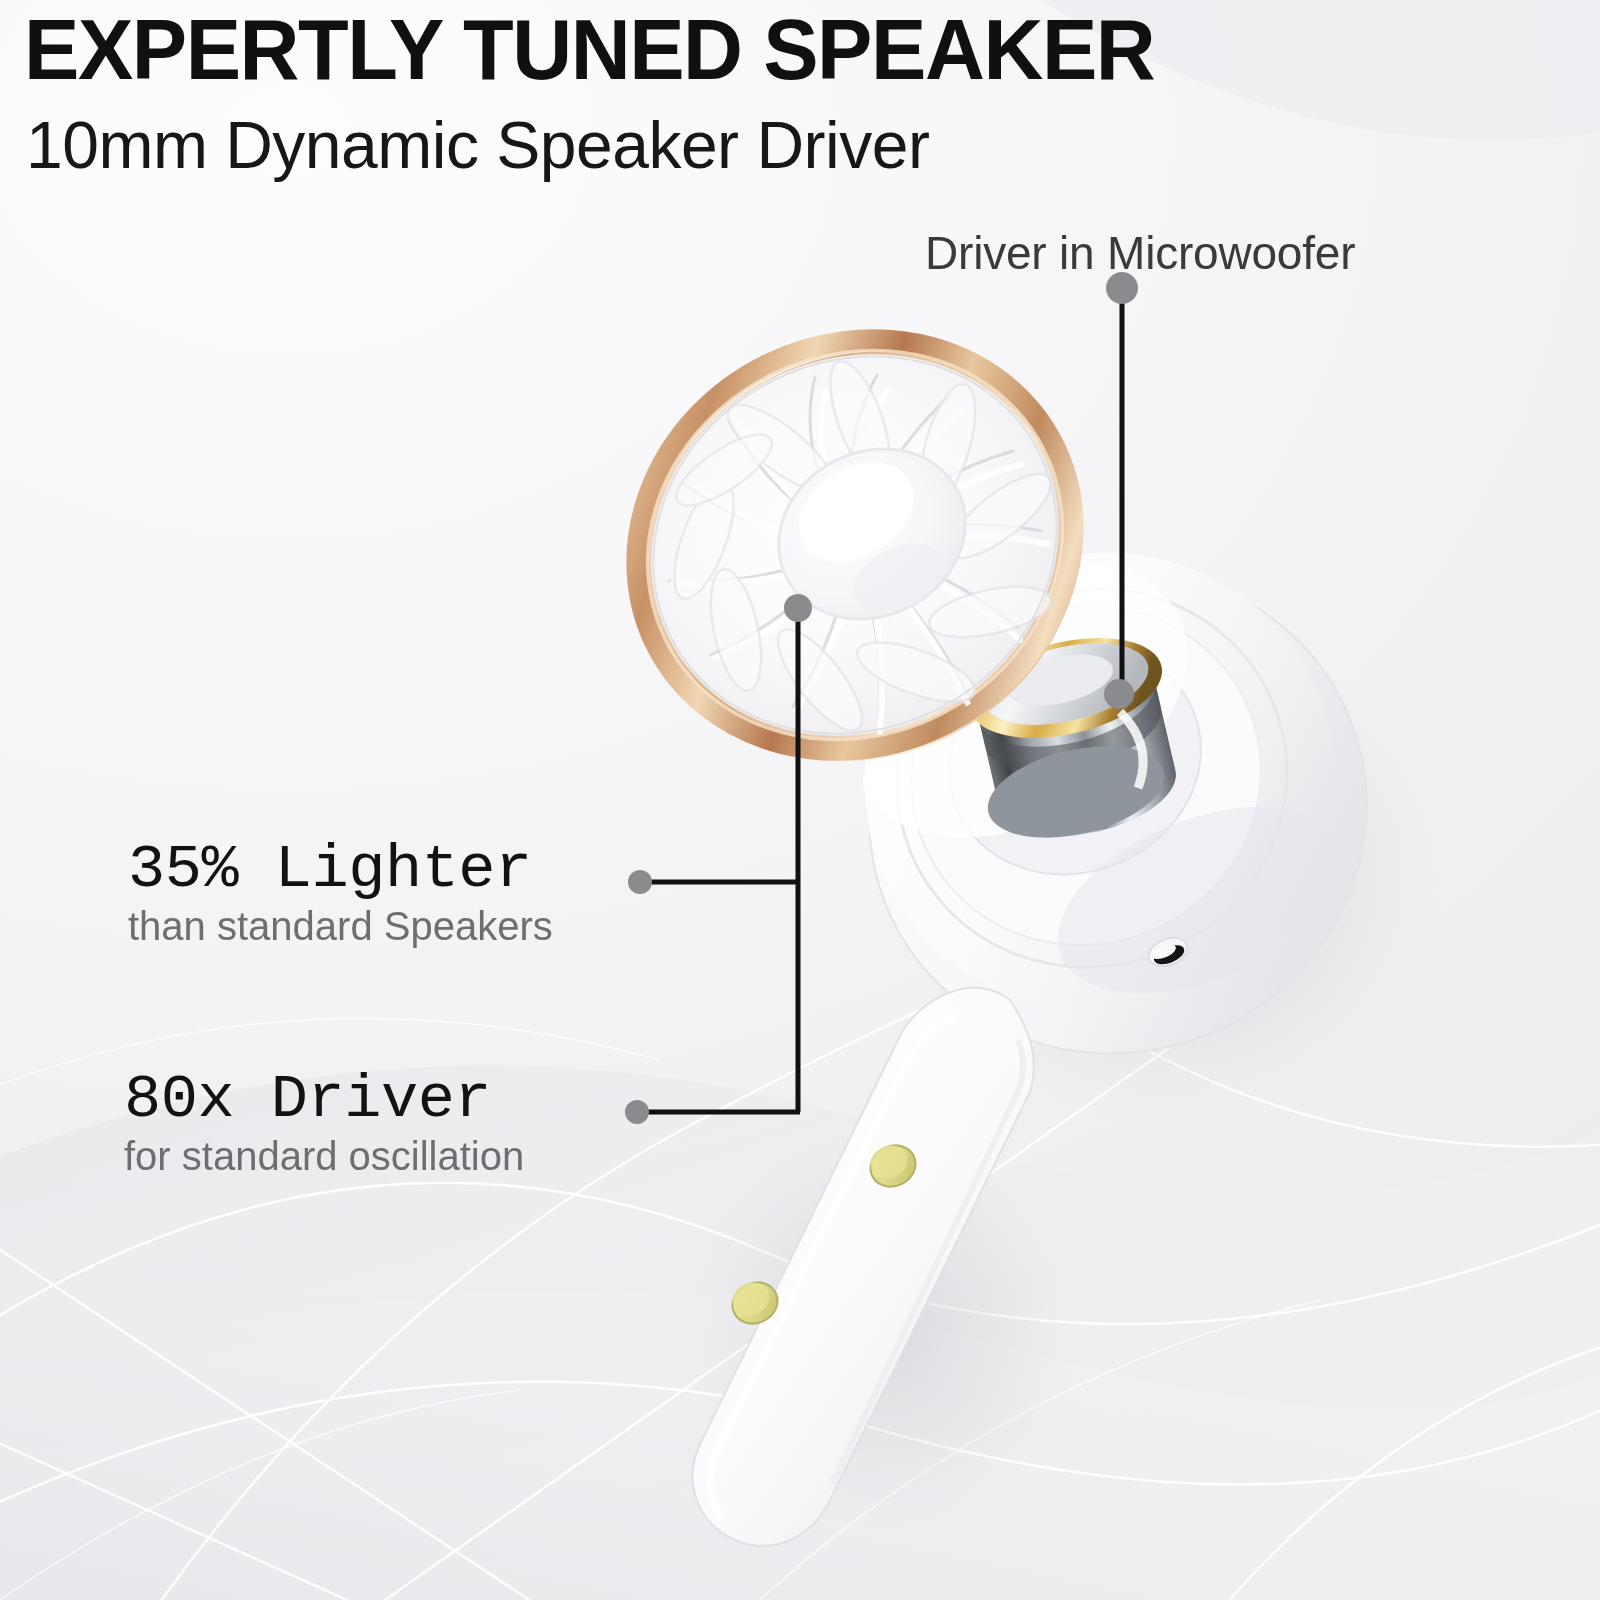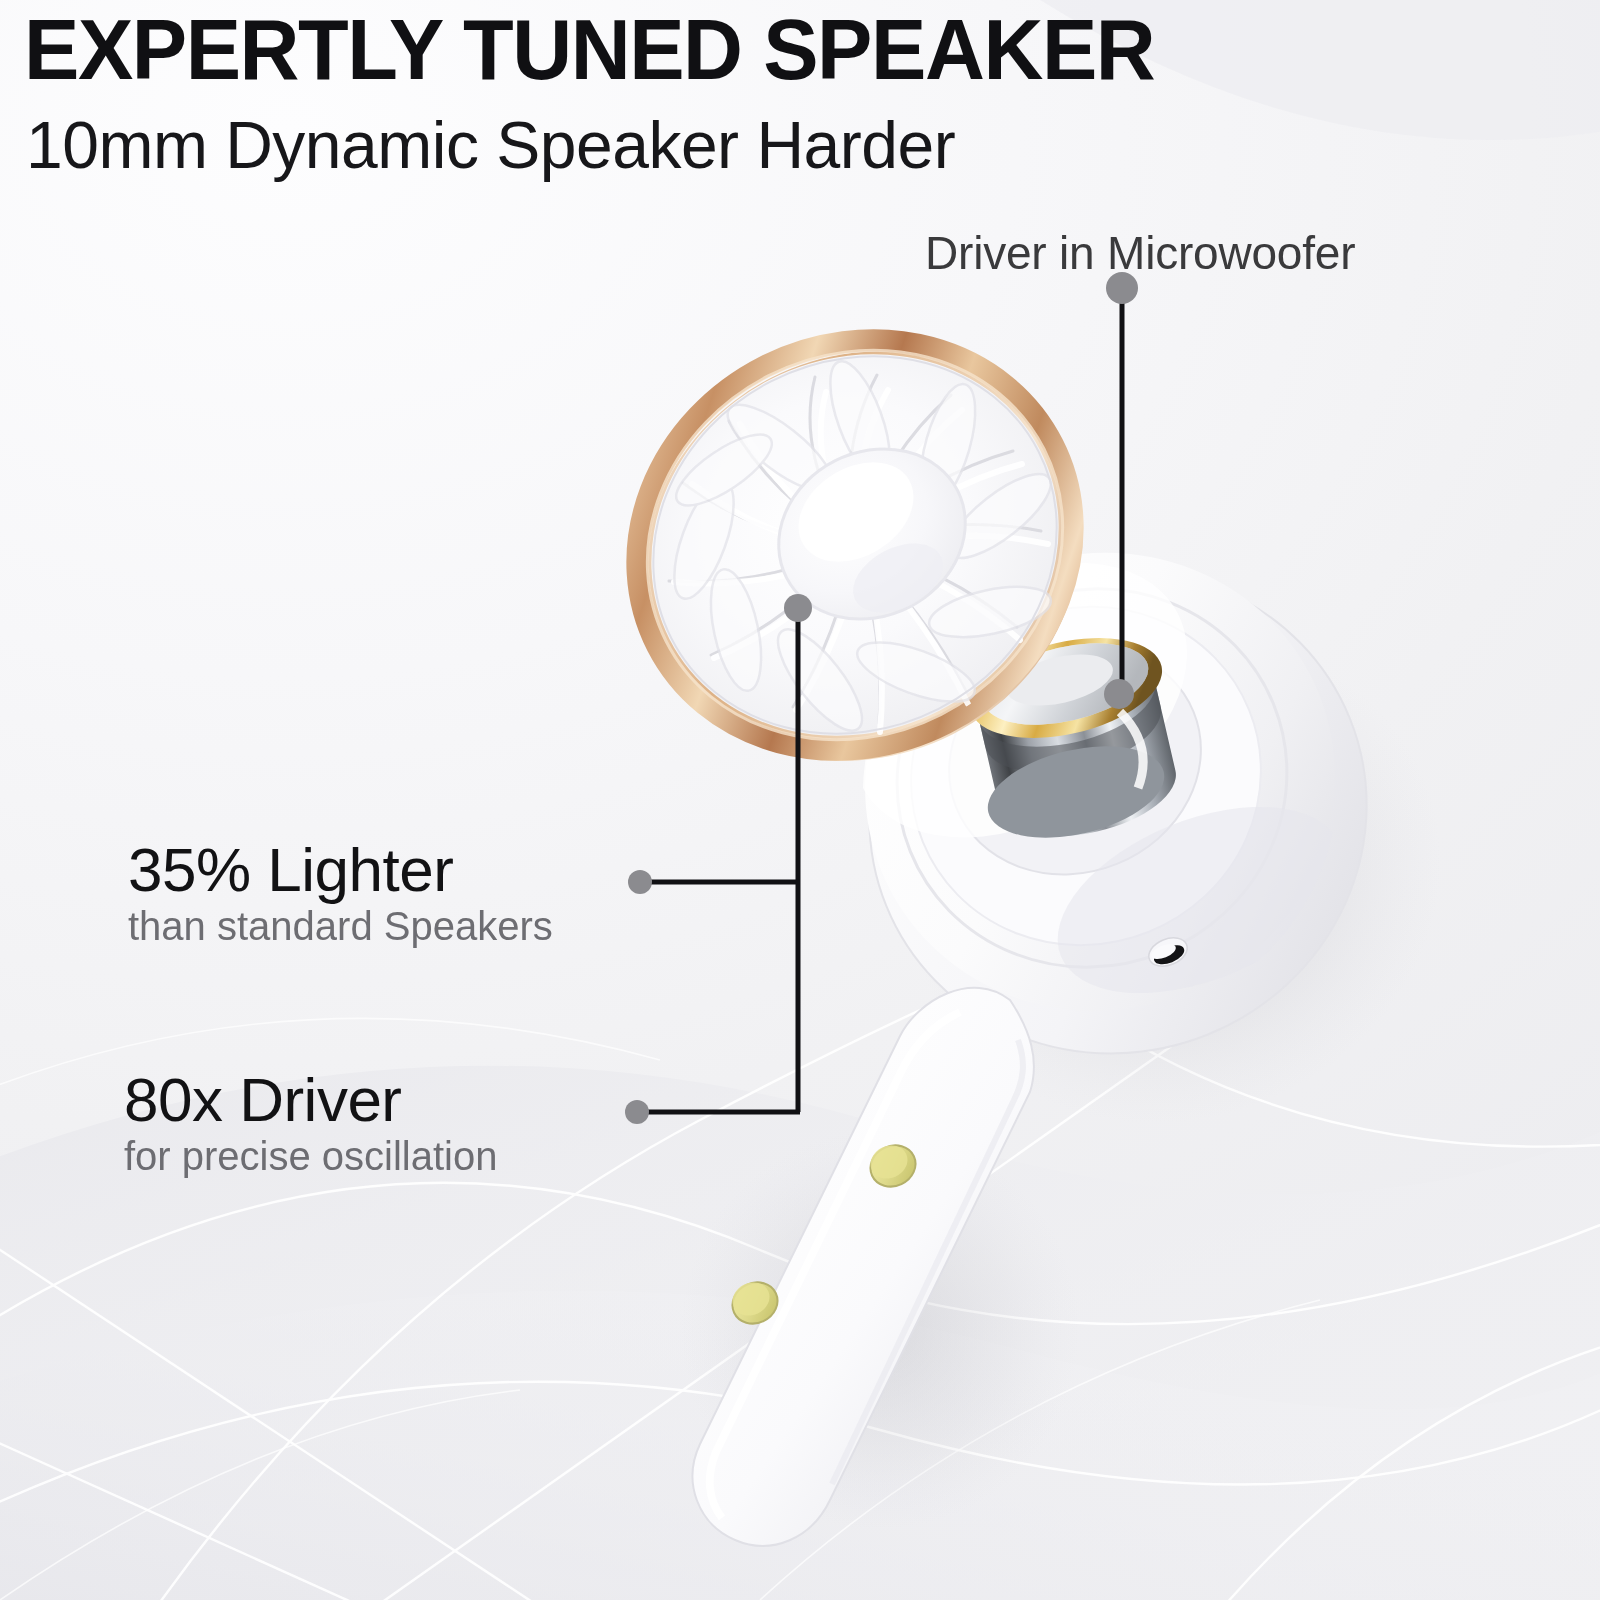--- a/index.html
+++ b/index.html
@@ -50,20 +50,21 @@
 
   
   .callout { position: absolute; white-space: nowrap; }
   .callout .big {
     display: block;
     font-weight: 300;
     font-size: 62px;
     line-height: 1.02;
     letter-spacing: -0.5px;
     color: #121214;
+    font-family: Liberation Mono, monospace;
   }
   .callout .small {
     display: block;
     font-weight: 300;
     font-size: 40px;
     line-height: 1.25;
     letter-spacing: 0px;
     color: #6d6d72;
   }
   #callout-microwoofer {
@@ -353,29 +354,29 @@
     <circle cx="798" cy="608" r="14" fill="#8b8b8f"></circle>
 
     <line x1="648" y1="882" x2="800" y2="882" stroke="#111114" stroke-width="5"></line>
     <circle cx="640" cy="882" r="12" fill="#8b8b8f"></circle>
 
     <line x1="645" y1="1112" x2="800" y2="1112" stroke="#111114" stroke-width="5"></line>
     <circle cx="637" cy="1112" r="12" fill="#8b8b8f"></circle>
   </svg>
 
   <div class="headline">EXPERTLY TUNED SPEAKER</div>
-  <div class="subhead">10mm Dynamic Speaker Harder</div>
+  <div class="subhead">10mm Dynamic Speaker Driver</div>
 
   <div class="callout" id="callout-microwoofer">
     <span>Driver in Microwoofer</span>
   </div>
 
   <div class="callout" id="callout-lighter">
     <span class="big">35% Lighter</span>
     <span class="small">than standard Speakers</span>
   </div>
 
   <div class="callout" id="callout-harder">
     <span class="big">80x Driver</span>
-    <span class="small">for precise oscillation</span>
+    <span class="small">for standard oscillation</span>
   </div>
 
 </div>
 
 </body></html>

